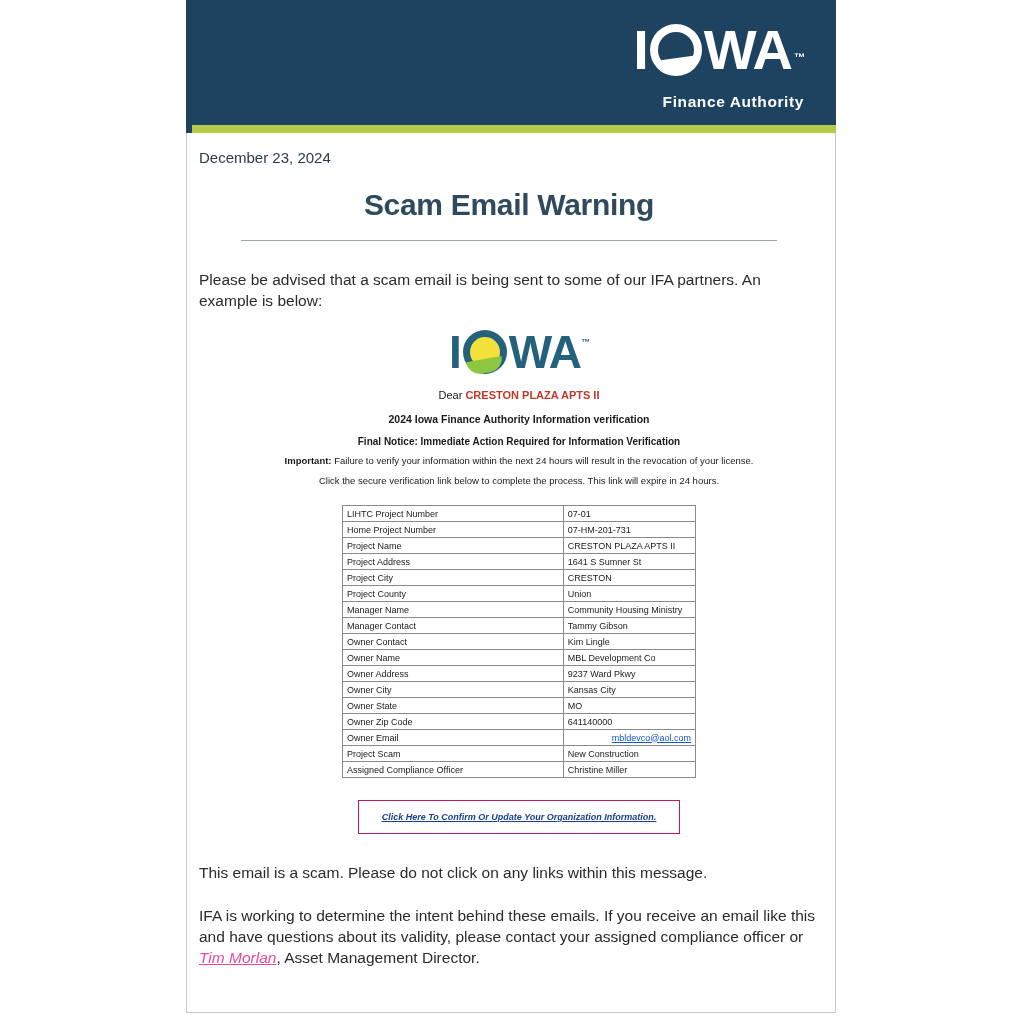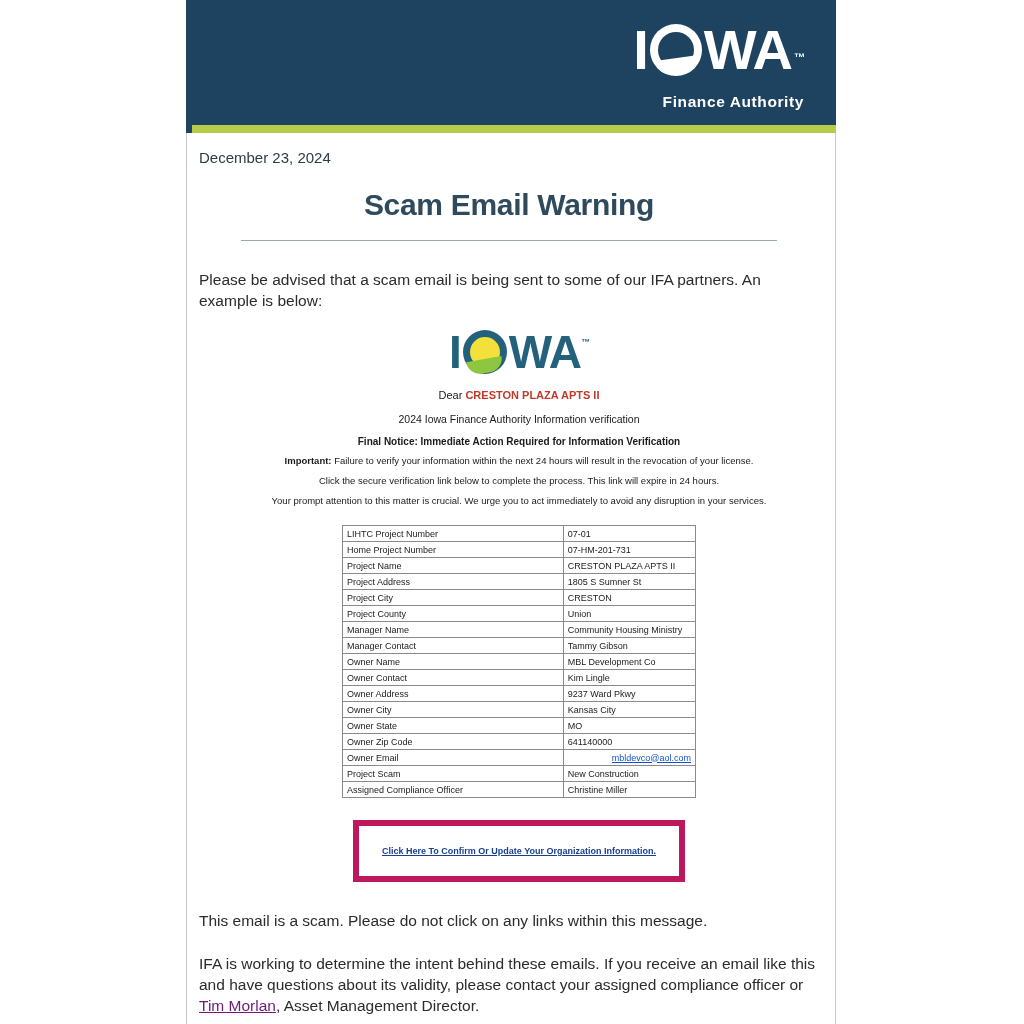--- a/index.html
+++ b/index.html
@@ -135,22 +135,23 @@
     margin: 18px 42px 0 42px;
   }
   .para {
     font-size: 15.5px;
     color: #2b2b2b;
     line-height: 21px;
     margin: 28px 0 0 0;
   }
   .para.small-gap { margin-top: 22px; }
   .para a {
-    color: #701a75;
+    color: #ec4899;
     text-decoration: underline;
+    font-style: italic;
   }
   
   .scam {
     margin: 14px auto 0 auto;
     width: 640px;
     text-align: center;
     color: #1a1a1a;
   }
   .scam-logo {
     display: flex;
@@ -196,21 +197,21 @@
     margin-top: 12px;
     color: #23617d;
   }
   .scam-dear {
     font-size: 11px;
     margin-top: 10px;
   }
   .scam-dear b { color: #c0392b; font-weight: bold; }
   .scam-sub {
     font-size: 10.5px;
-    font-weight: normal;
+    font-weight: bold;
     margin-top: 12px;
   }
   .scam-notice {
     font-size: 10px;
     font-weight: bold;
     margin-top: 11px;
   }
   .scam-line {
     font-size: 9.5px;
     margin-top: 7px;
@@ -232,27 +233,28 @@
   }
   table.scam-table td.k { width: 218px; }
   table.scam-table a {
     color: #1155cc;
     text-decoration: underline;
     padding-left: 44px;
   }
   .scam-cta {
     margin: 22px auto 0 auto;
     width: 320px;
-    border: 6px solid #be185d;
+    border: 1px solid #be185d;
     font-size: 9px;
     font-weight: bold;
     color: #1a3f8f;
     text-decoration: underline;
-    padding: 20px 0;
+    padding: 11px 0;
     text-align: center;
+    font-style: italic;
   }
 </style>
 </head>
 <body>
 
 <div class="page">
   <div class="email-wrap">
 
     <div class="header">
       <div class="logo-block">
@@ -297,63 +299,62 @@
           <div class="scam-dear">
             <span>Dear </span><b>CRESTON PLAZA APTS II</b>
           </div>
 
           <div class="scam-sub">2024  Iowa Finance Authority Information verification</div>
           <div class="scam-notice">Final Notice: Immediate Action Required for Information Verification</div>
           <div class="scam-line">
             <b>Important:</b><span> Failure to verify your information within the next 24 hours will result in the revocation of your license.</span>
           </div>
           <div class="scam-line">Click the secure verification link below to complete the process. This link will expire in 24 hours.</div>
-          <div class="scam-line">Your prompt attention to this matter is crucial. We urge you to act immediately to avoid any disruption in your services.</div>
 
           <table class="scam-table">
             <tbody id="scam-table-body">
                 <tr>
                   <td class="k">LIHTC Project Number</td>
                   <td>07-01</td>
                 </tr>
                 <tr>
                   <td class="k">Home Project Number</td>
                   <td>07-HM-201-731</td>
                 </tr>
                 <tr>
                   <td class="k">Project Name</td>
                   <td>CRESTON PLAZA APTS II</td>
                 </tr>
                 <tr>
                   <td class="k">Project Address</td>
-                  <td>1805 S Sumner St</td>
+                  <td>1641 S Sumner St</td>
                 </tr>
                 <tr>
                   <td class="k">Project City</td>
                   <td>CRESTON</td>
                 </tr>
                 <tr>
                   <td class="k">Project County</td>
                   <td>Union</td>
                 </tr>
                 <tr>
                   <td class="k">Manager Name</td>
                   <td>Community Housing Ministry</td>
                 </tr>
                 <tr>
                   <td class="k">Manager Contact</td>
                   <td>Tammy Gibson</td>
                 </tr>
                 <tr>
+                  <td class="k">Owner Contact</td>
+                  <td>Kim Lingle</td>
+                </tr>
+                <tr>
                   <td class="k">Owner Name</td>
                   <td>MBL Development Co</td>
-                </tr>
-                <tr>
-                  <td class="k">Owner Contact</td>
-                  <td>Kim Lingle</td>
                 </tr>
                 <tr>
                   <td class="k">Owner Address</td>
                   <td>9237 Ward Pkwy</td>
                 </tr>
                 <tr>
                   <td class="k">Owner City</td>
                   <td>Kansas City</td>
                 </tr>
                 <tr>

